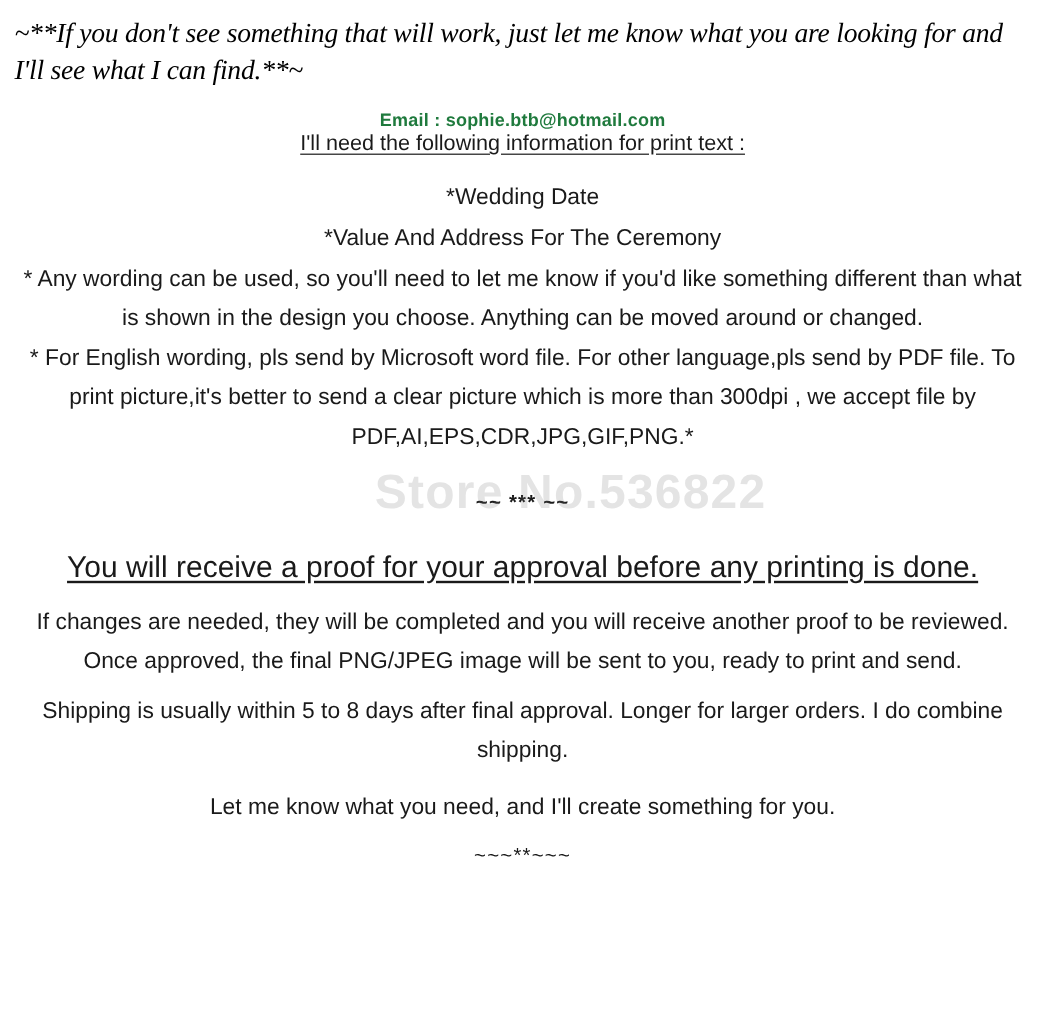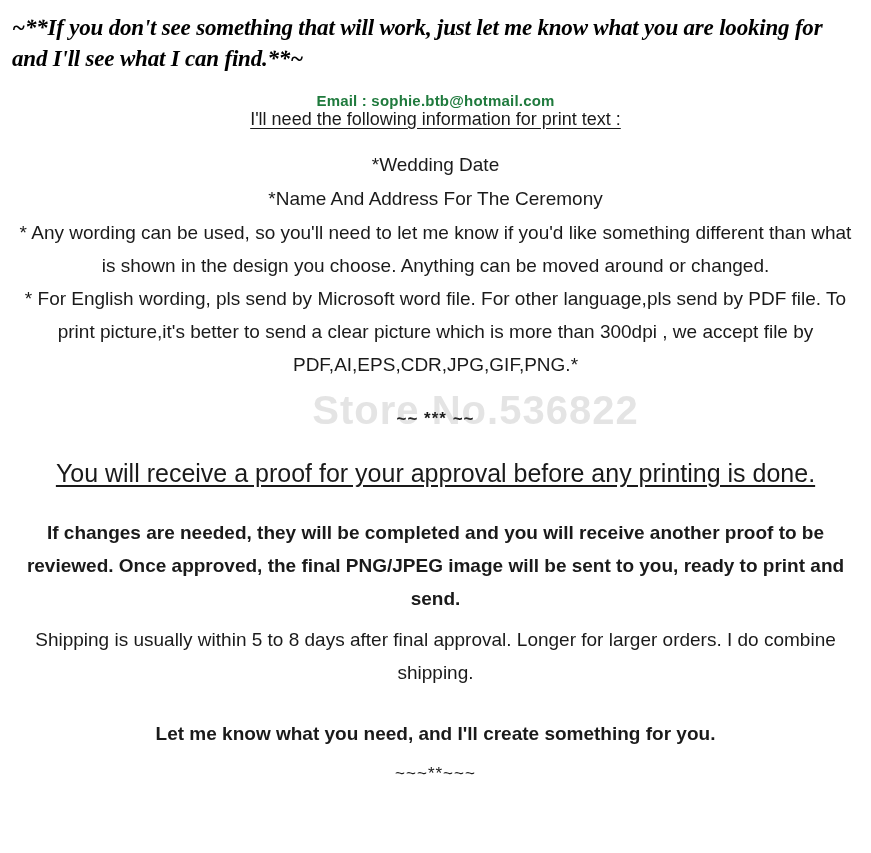--- a/index.html
+++ b/index.html
@@ -17,21 +17,21 @@
   }
   .page {
     position: relative;
     width: 871px;
     height: 853px;
     box-sizing: border-box;
     padding: 6px 12px 0 12px;
   }
   .intro {
     font-family: "Liberation Serif", serif;
-    font-weight: bold;
+    font-weight: normal;
     font-style: italic;
     font-size: 23px;
     line-height: 31px;
     color: #000000;
     text-align: left;
     margin: 6px 0 0 0;
     letter-spacing: -0.2px;
   }
   .email-line {
     text-align: center;
@@ -81,21 +81,21 @@
   .proof-line {
     text-align: center;
     font-size: 25px;
     margin-top: 30px;
     color: #1a1a1a;
   }
   .proof-line span {
     text-decoration: underline;
     text-underline-offset: 3px;
   }
-  .gap-lg { margin-top: 28px; font-weight: bold; }
+  .gap-lg { margin-top: 14px; }
   .gap-sm { margin-top: 8px; }
   .footer-stars {
     text-align: center;
     font-size: 17px;
     letter-spacing: 1px;
     margin-top: 14px;
     color: #1a1a1a;
   }
   .watermark {
     position: absolute;
@@ -121,21 +121,21 @@
   <div class="intro">~**If you don't see something that will work, just let me know what you are looking for and I'll see what I can find.**~</div>
 
   <div class="email-line">Email : sophie.btb@hotmail.com</div>
 
   <div class="info-heading">
     <span>I'll need the following information for print text :</span>
   </div>
 
   <div class="block">
     <div class="center-line">*Wedding Date</div>
-    <div class="center-line">*Name And Address For The Ceremony</div>
+    <div class="center-line">*Value And Address For The Ceremony</div>
   </div>
 
   <div class="para tight">* Any wording can be used, so you'll need to let me know if you'd like something different than what is shown in the design you choose. Anything can be moved around or changed.</div>
 
   <div class="para tight">*  For English wording, pls send by Microsoft word file. For other language,pls send by PDF file. To print picture,it's better to send a clear picture which is more than 300dpi , we accept file by PDF,AI,EPS,CDR,JPG,GIF,PNG.*</div>
 
   <div class="stars">~~ *** ~~</div>
 
   <div class="proof-line">
     <span>You will receive a proof for your approval before any printing is done.</span>

